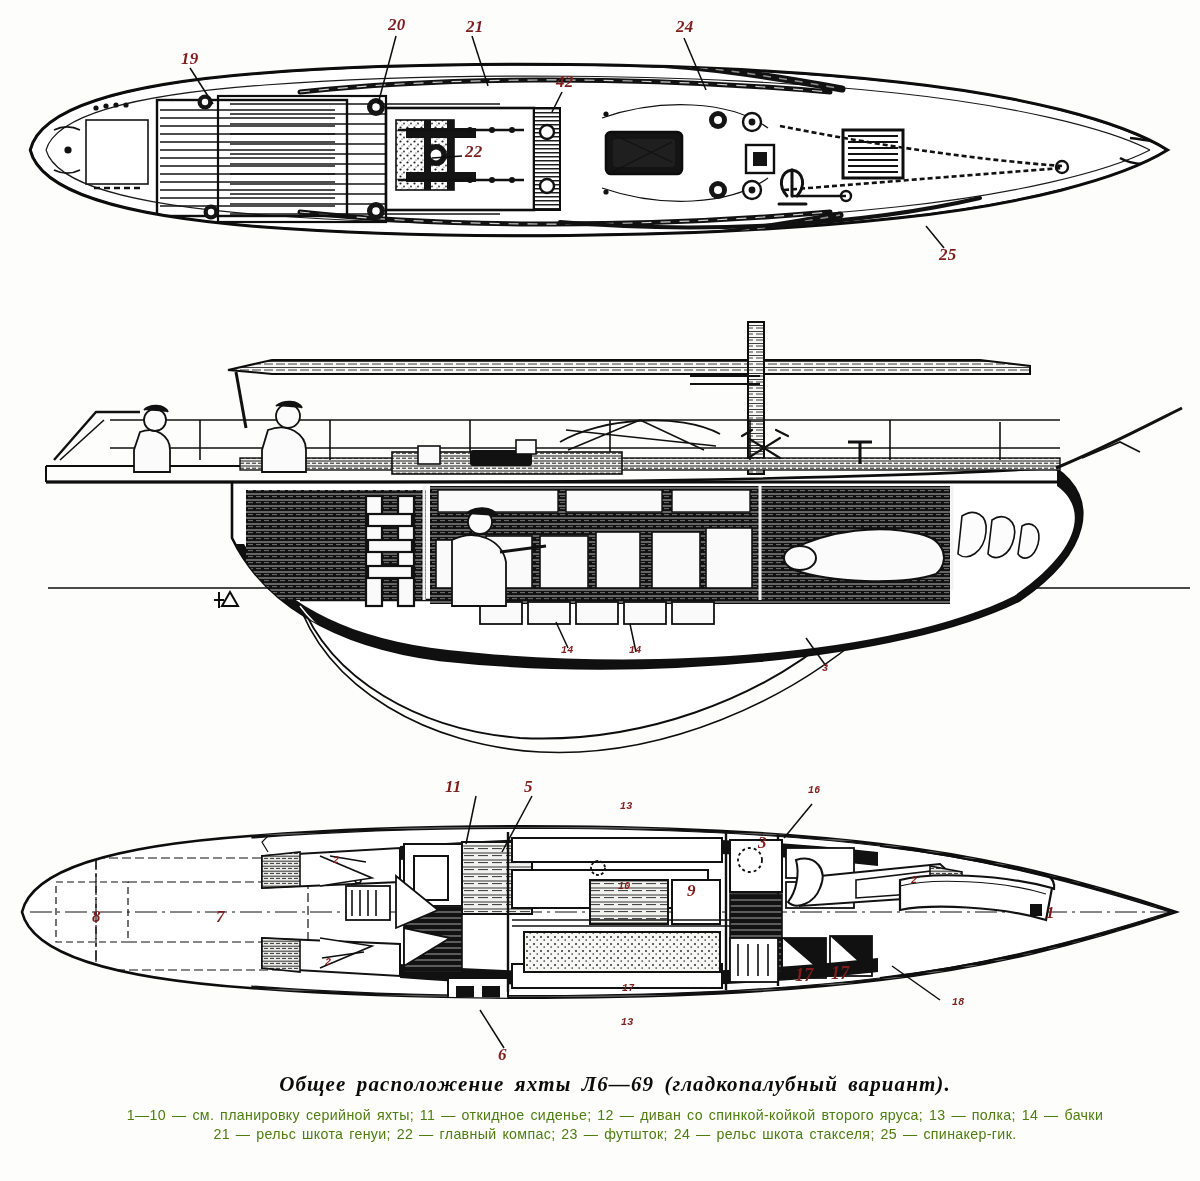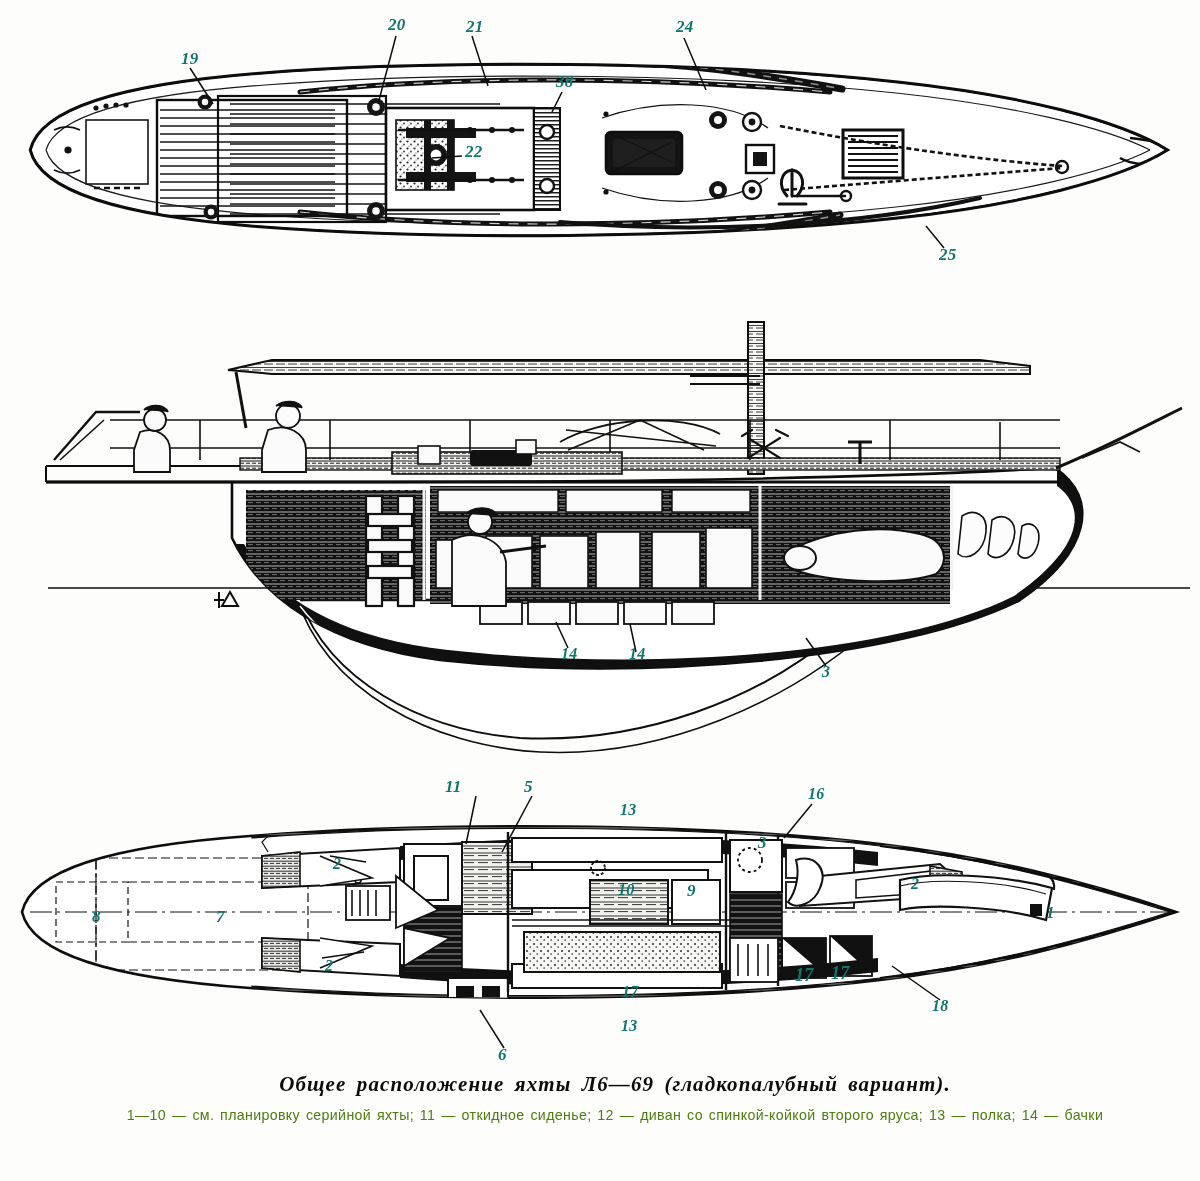--- a/index.html
+++ b/index.html
@@ -32,26 +32,26 @@
   svg { display: block; }
 
   
   .callout {
     position: absolute;
     font-family: "Liberation Serif", "DejaVu Serif", serif;
     font-style: italic;
     font-weight: 700;
     font-size: 17px;
     line-height: 1;
-    color: #0f766e;
+    color: #7f1d1d;
     letter-spacing: 0.2px;
     white-space: nowrap;
     user-select: none;
   }
-  .callout.sm { font-size: 16px; }
+  .callout.sm { font-size: 10px; font-family: Liberation Mono, monospace; }
   .callout.xs { font-size: 18px; }
 
   
   #caption {
     position: absolute;
     left: 0;
     top: 1072px;
     width: 1200px;
     text-align: center;
     margin-left: 15px;
@@ -262,21 +262,21 @@
           <path d="M684 38 L706 90"></path>
           <path d="M944 248 L926 226"></path>
         </g>
       </svg>
     </div>
 
     <span class="callout" style="left:181px;top:50px">19</span>
     <span class="callout" style="left:388px;top:16px">20</span>
     <span class="callout" style="left:466px;top:18px">21</span>
     <span class="callout" style="left:465px;top:143px">22</span>
-    <span class="callout" style="left:556px;top:73px">38</span>
+    <span class="callout" style="left:556px;top:73px">42</span>
     <span class="callout" style="left:676px;top:18px">24</span>
     <span class="callout" style="left:939px;top:246px">25</span>
   </div>
 
   <div class="view" id="view-profile" style="top:300px;height:460px">
     <div class="svgwrap">
       <svg width="1200" height="460" viewBox="0 0 1200 460" aria-hidden="true">
         <defs>
           <pattern id="pSec" width="6" height="5" patternUnits="userSpaceOnUse">
             <rect width="6" height="5" fill="#efefed"></rect>
@@ -589,23 +589,24 @@
     <span class="callout sm" style="left:621px;top:258px">13</span>
     <span class="callout sm" style="left:618px;top:122px">10</span>
     <span class="callout" style="left:687px;top:122px">9</span>
     <span class="callout sm" style="left:622px;top:224px">17</span>
     <span class="callout" style="left:758px;top:74px">3</span>
     <span class="callout sm" style="left:808px;top:26px">16</span>
     <span class="callout sm" style="left:911px;top:116px">2</span>
     <span class="callout" style="left:1046px;top:144px">1</span>
     <span class="callout xs" style="left:795px;top:206px">17</span>
     <span class="callout xs" style="left:831px;top:204px">17</span>
-    <span class="callout sm" style="left:932px;top:238px">18</span>
+    <span class="callout sm" style="left:952px;top:238px">18</span>
   </div>
 
   <div id="caption">
     <div id="caption-title">Общее расположение яхты Л6—69 (гладкопалубный вариант).</div>
     <div id="legend">
       <div>1—10 — см. планировку серийной яхты; 11 — откидное сиденье; 12 — диван со спинкой-койкой второго яруса; 13 — полка; 14 — бачки</div>
+      <div>21 — рельс шкота генуи; 22 — главный компас; 23 — футшток; 24 — рельс шкота стакселя; 25 — спинакер-гик.</div>
     </div>
   </div>
 
 </div>
 
 </body></html>

